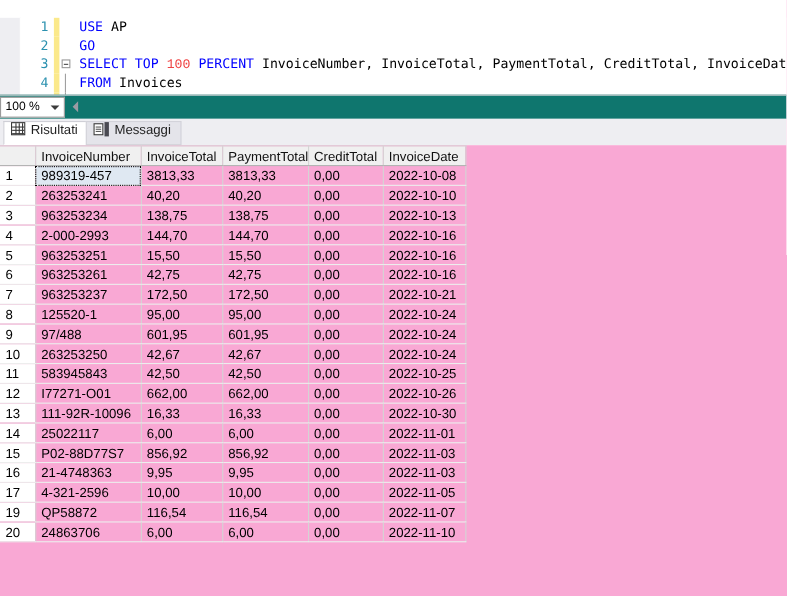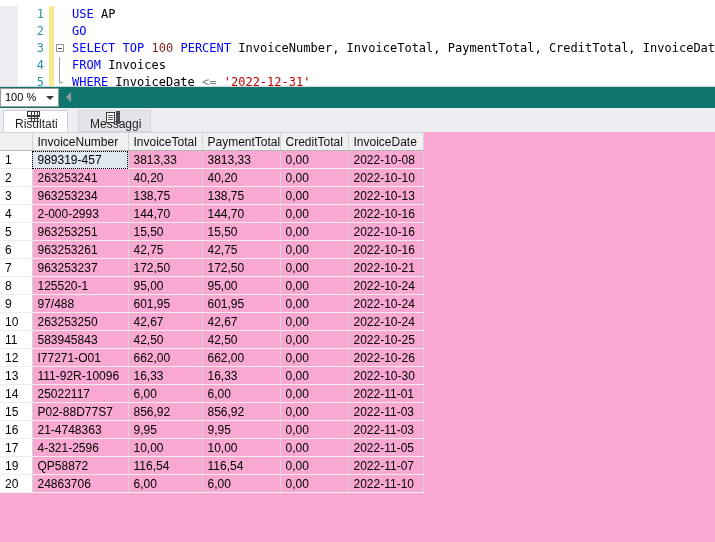--- a/index.html
+++ b/index.html
@@ -14,21 +14,21 @@
     overflow: hidden;
     font-family: "Liberation Sans", sans-serif;
     font-size: 12px;
     color: #000;
     position: relative;
   }
 
   
   #editor-pane {
     position: absolute;
-    left: 0; top: 6px;
+    left: 0; top: 16px;
     width: 715px;
     height: 86px;
     background: #ffffff;
     overflow: hidden;
   }
   #editor-selection-strip {
     position: absolute;
     left: 0; top: 0;
     width: 18px;
     height: 86px;
@@ -103,21 +103,21 @@
     left: 0; top: 8px;
     width: 4px; height: 1px;
     background: #a0a0a0;
   }
   .code-text {
     display: inline-block;
     vertical-align: top;
     padding-left: 4px;
   }
   .kw   { color: #0000ff; }
-  .num  { color: #7f1d1d; }
+  .num  { color: #ef4444; font-family: Liberation Mono, monospace; }
   .id   { color: #000000; }
   .str  { color: #c00000; }
   .op   { color: #808080; }
   .punct{ color: #000000; }
 
   
   #zoom-bar {
     position: absolute;
     left: 0; top: 86px;
     width: 715px;
@@ -168,26 +168,24 @@
     width: 715px;
     height: 24px;
     background: #eeeef2;
     box-sizing: border-box;
   }
   .res-tab {
     position: absolute;
     top: 2px;
     height: 22px;
     display: flex;
-    align-items: center;
     padding: 0 9px 0 6px;
     box-sizing: border-box;
     font-size: 12px;
     color: #1e1e1e;
-    flex-direction: column;
   }
   .res-tab.active {
     background: #ffffff;
     border: 1px solid #cfcfd6;
     border-bottom: 1px solid #ffffff;
   }
   .res-tab.inactive {
     background: #e4e4ea;
     border: 1px solid #d3d3da;
   }

